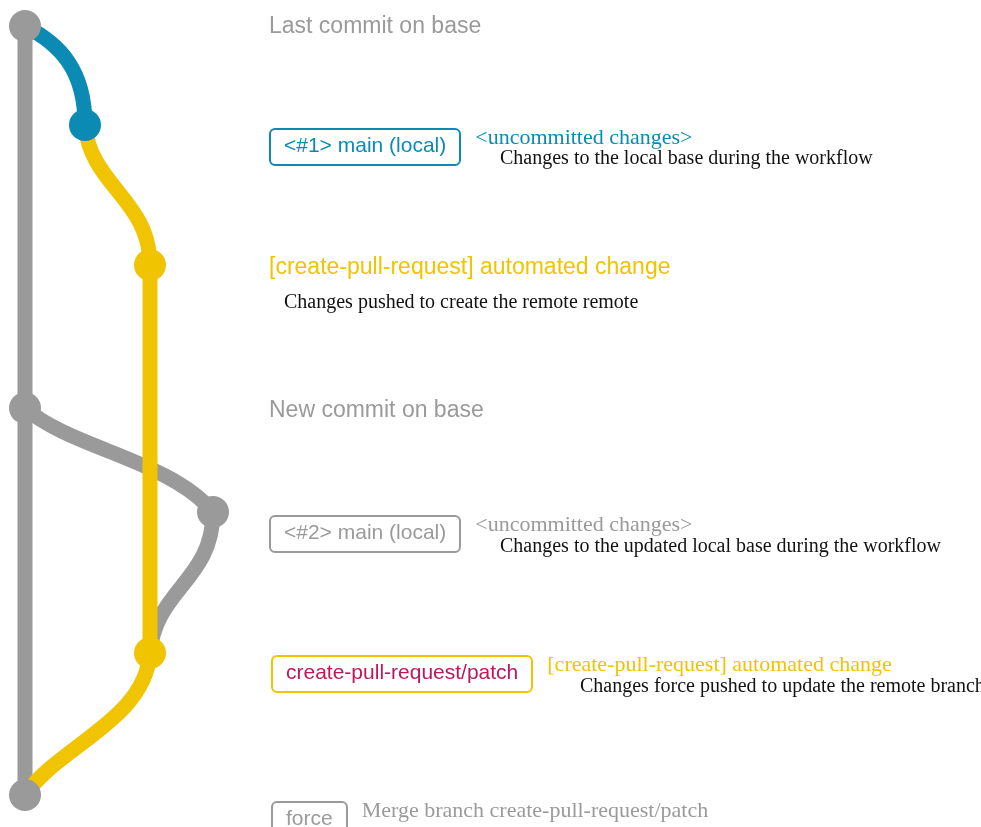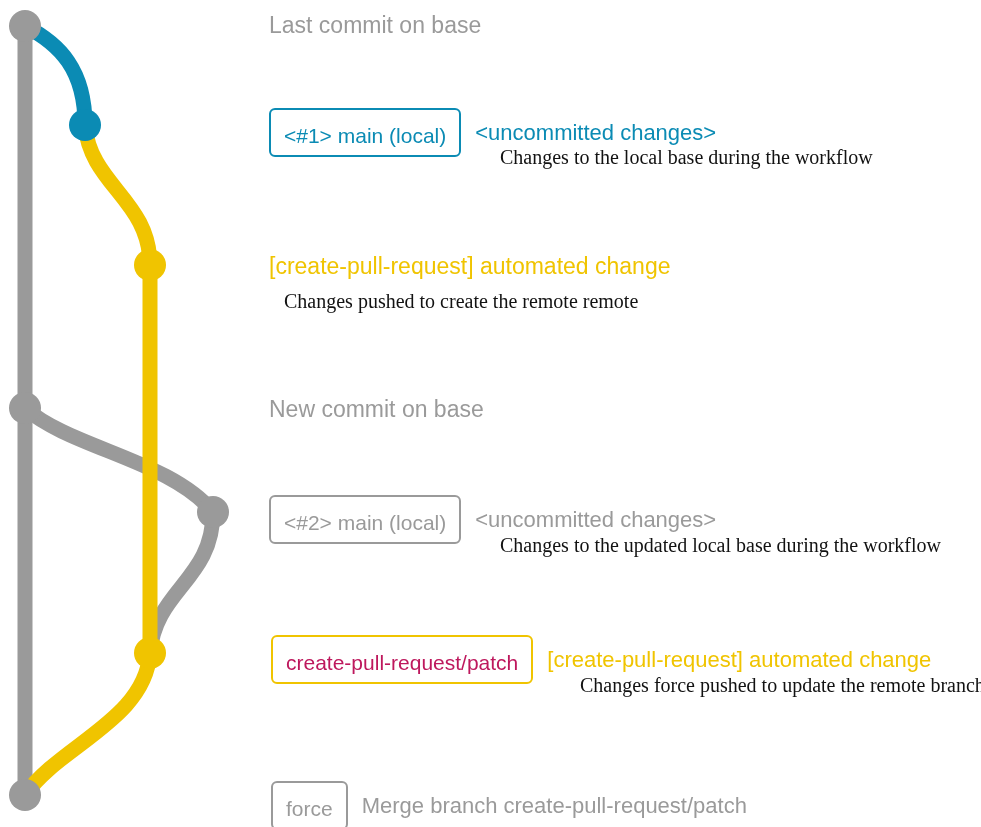--- a/index.html
+++ b/index.html
@@ -45,30 +45,31 @@
   .badge {
     display: inline-flex;
     align-items: center;
     justify-content: center;
     border: 2px solid currentColor;
     border-radius: 6px;
     box-sizing: border-box;
     font-family: "Liberation Sans", sans-serif;
     font-size: 21px;
     line-height: 1;
-    padding: 15px 13px 9px 13px;
+    padding: 4px 13px 9px 13px;
     background: #ffffff;
+    margin-top: 20px;
   }
   .badge.teal   { color: #0b8bb4; border-color: #0b8bb4; }
   .badge.grey   { color: #9a9a9a; border-color: #9a9a9a; }
   .badge.yellow { color: #be185d; border-color: #f0c400; text-align: center; }
 
   
   .subject {
-    font-family: Liberation Sans, sans-serif;
+    font-family: Liberation Serif, serif;
     font-size: 22px;
     line-height: 1;
     white-space: nowrap;
   }
   .subject.teal   { color: #0b8bb4; }
   .subject.grey   { color: #9a9a9a; }
   .subject.yellow { color: #f0c400; }
 
   .gap { display: inline-block; width: 14px; }
 

